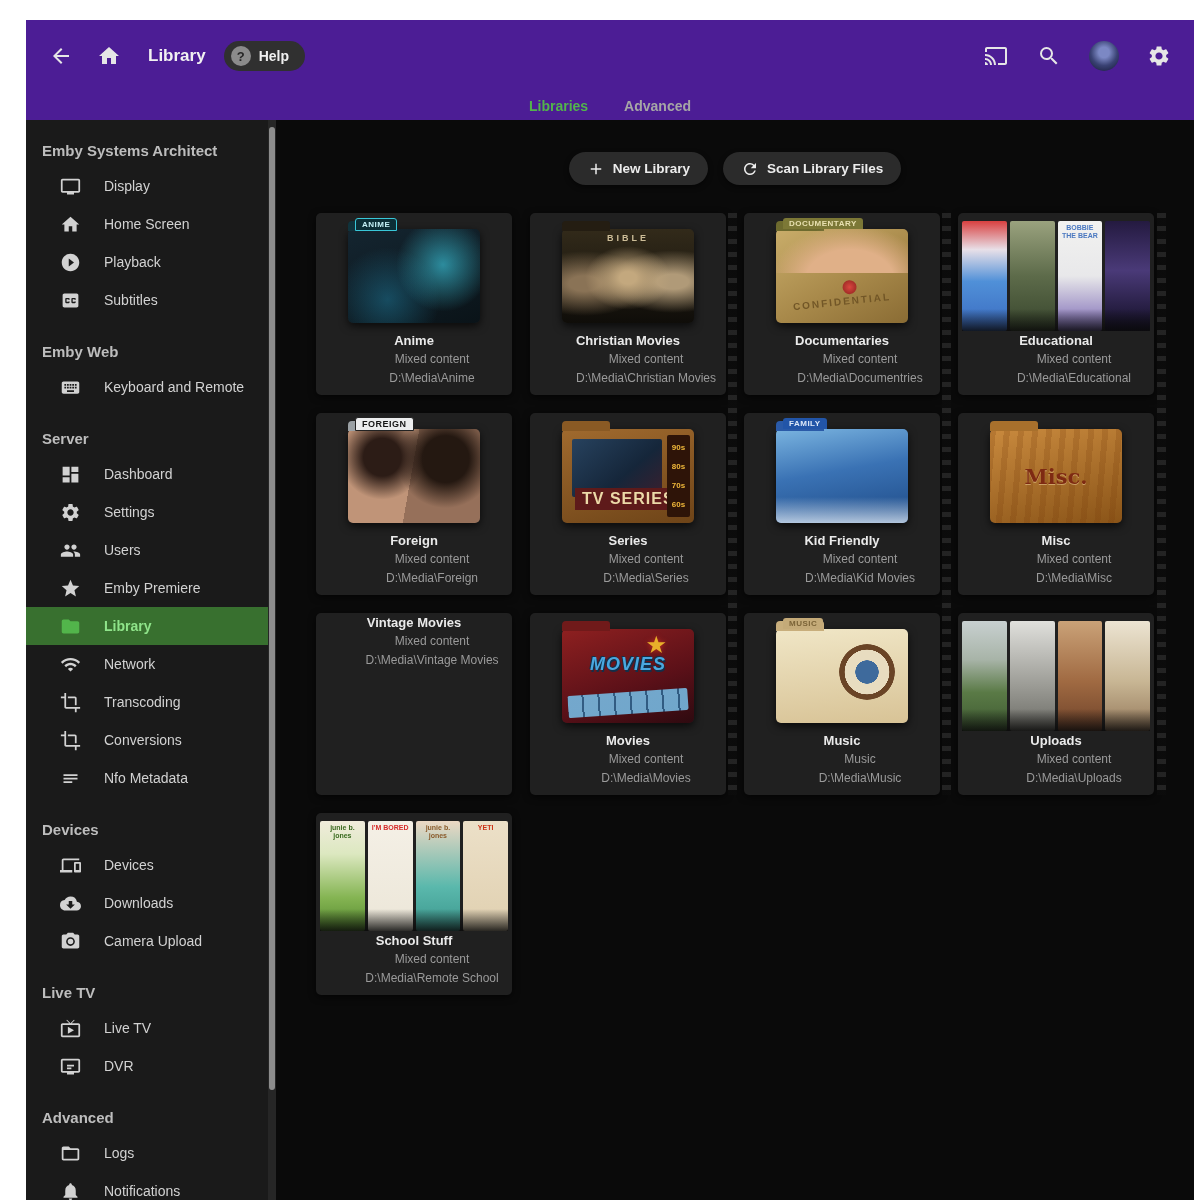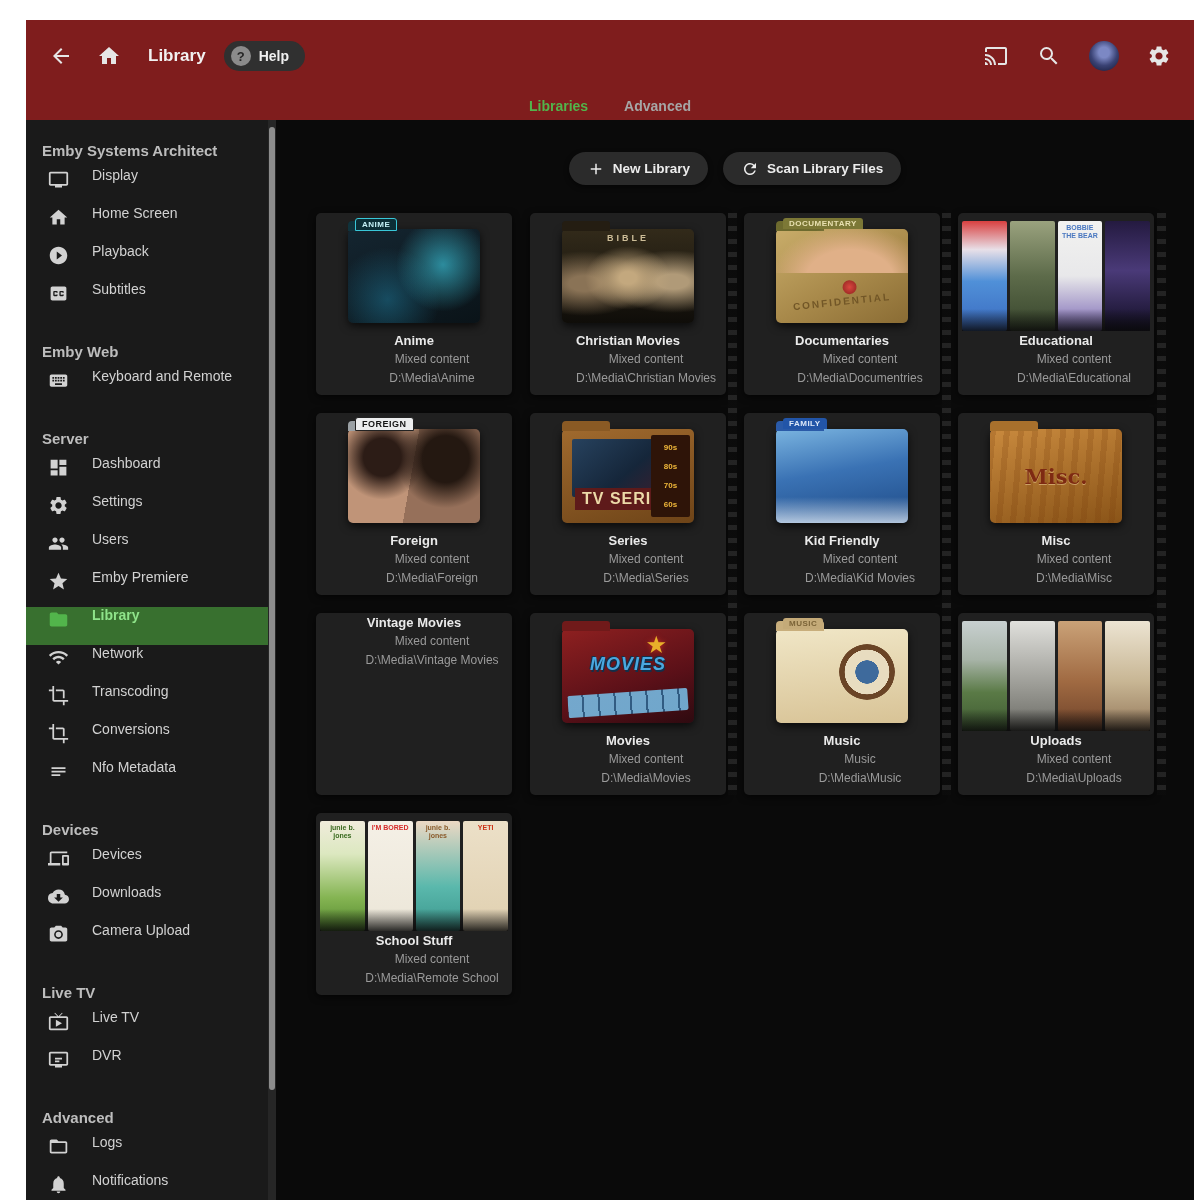--- a/index.html
+++ b/index.html
@@ -1,18 +1,18 @@
 <!DOCTYPE html>
 <html><head>
 <meta charset="utf-8">
 <style>
   * { margin:0; padding:0; box-sizing:border-box; }
   html,body { width:1194px; height:1200px; background:#ffffff; overflow:hidden;
     font-family:"Liberation Sans","DejaVu Sans",sans-serif; }
-  .app { position:absolute; left:26px; top:20px; right:0; bottom:0; background:#7f1d1d; }
+  .app { position:absolute; left:26px; top:20px; right:0; bottom:0; background:#4c1d95; }
 
   
   .topbar { height:72px; display:flex; align-items:center; padding:0 22px; }
   .icon-btn { width:26px; height:26px; color:#e6e6e6; cursor:pointer; display:flex; align-items:center; justify-content:center; }
   .icon-btn svg { width:24px; height:24px; fill:currentColor; }
   .tb-back { margin-right:22px; }
   .tb-home { margin-right:26px; }
   .tb-title { font-size:17px; font-weight:700; color:#f2f2f2; margin-right:18px; }
   .help-pill { display:flex; align-items:center; gap:8px; background:#303030; border-radius:18px; padding:5px 16px 5px 7px; cursor:pointer; }
   .help-q { width:20px; height:20px; border-radius:50%; background:#8b8b8b; color:#262626; font-size:13px; font-weight:700; display:flex; align-items:center; justify-content:center; }
@@ -28,21 +28,21 @@
 
   
   .body-row { display:flex; height:calc(100% - 100px); }
   .sidebar { width:242px; background:#1a1a1a; padding-top:10px; overflow:hidden; }
   .sb-scrollbar { width:8px; background:#262626; position:relative; }
   .sb-thumb { position:absolute; left:1px; top:7px; width:6px; height:963px; background:#8c8c8c; border-radius:3px; }
   .main { flex:1; background:#0a0a0a; padding:0 40px; overflow:hidden; }
 
   .sb-heading { margin:24px 0 8px; padding-left:16px; font-size:15px; font-weight:700; color:#bdbdbd; }
   .sidebar .sb-heading:first-child { margin-top:12px; }
-  .sb-item { height:38px; display:flex; align-items:flex-start; padding-left:20px; cursor:pointer; color:#d2d2d2; }
+  .sb-item { height:38px; display:flex; align-items:center; padding-left:32px; cursor:pointer; color:#d2d2d2; }
   .sb-item .sb-icon { width:24px; height:24px; display:flex; align-items:center; justify-content:center; }
   .sb-item .sb-icon svg { width:21px; height:21px; fill:currentColor; }
   .sb-item .sb-label { margin-left:22px; font-size:14px; font-weight:500; }
   .sb-item.active { background:#38702f; color:#52b54b; }
   .sb-item.active .sb-label { color:#8fe48a; font-weight:700; }
 
   
   .toolbar { margin-top:32px; display:flex; justify-content:center; gap:15px; }
   .pill-btn { height:33px; display:flex; align-items:center; gap:8px; background:#2b2b2b; border:none; border-radius:17px;
     padding:0 18px; color:#ececec; font-size:13.5px; font-weight:700; cursor:pointer; box-shadow:0 2px 5px rgba(0,0,0,.5);
@@ -92,21 +92,21 @@
   .art-foreign { background:radial-gradient(circle at 26% 30%, #2c1c16 16%, rgba(44,28,22,0) 36%),
     radial-gradient(circle at 74% 32%, #241811 20%, rgba(36,24,17,0) 42%),
     linear-gradient(100deg,#c09478 0 48%,#96705a 48% 100%); --tabbg:#9aa0a4; }
   .art-foreign .tab { background:#ecedee; color:#151515; border:1px solid #222; font-weight:800; font-size:9px; top:-12px; }
 
   .art-series { background:linear-gradient(165deg,#a06a2e,#6e4418); --tabbg:#8a5a24; }
   .art-series::after { content:""; position:absolute; top:10px; left:10px; right:32px; bottom:26px;
     background:linear-gradient(140deg,#27425e,#15263a 60%,#3a1f2e); border-radius:2px; }
   .art-series .big { position:absolute; left:13px; bottom:13px; z-index:2; background:#5e1a1a; color:#ecd9a8;
     font-weight:800; font-size:16px; padding:2px 7px; letter-spacing:1px; }
-  .art-series .extra { position:absolute; top:6px; right:4px; bottom:6px; width:39px; z-index:2;
+  .art-series .extra { position:absolute; top:6px; right:4px; bottom:6px; width:23px; z-index:2;
     background:#2e1408; color:#f0b83a; font-size:8px; font-weight:700; text-align:center;
     white-space:pre-line; line-height:19px; padding-top:3px; border-radius:2px; }
 
   .art-family { background:linear-gradient(170deg,#7ab4e0 0%,#3a72b4 45%,#1e4a86 100%); --tabbg:#2a5aa8; }
   .art-family .tab { background:#2255a8; color:#dce8f8; }
   .art-family::after { content:""; position:absolute; left:0; right:0; bottom:0; height:26px;
     background:linear-gradient(180deg,rgba(240,248,255,0),rgba(240,248,255,.7)); border-radius:0 0 5px 5px; }
 
   .art-misc { background:repeating-linear-gradient(95deg,rgba(120,60,10,.22) 0 6px,rgba(0,0,0,0) 6px 14px),
     linear-gradient(165deg,#c98a3e,#8a5418); --tabbg:#a8702c; }

